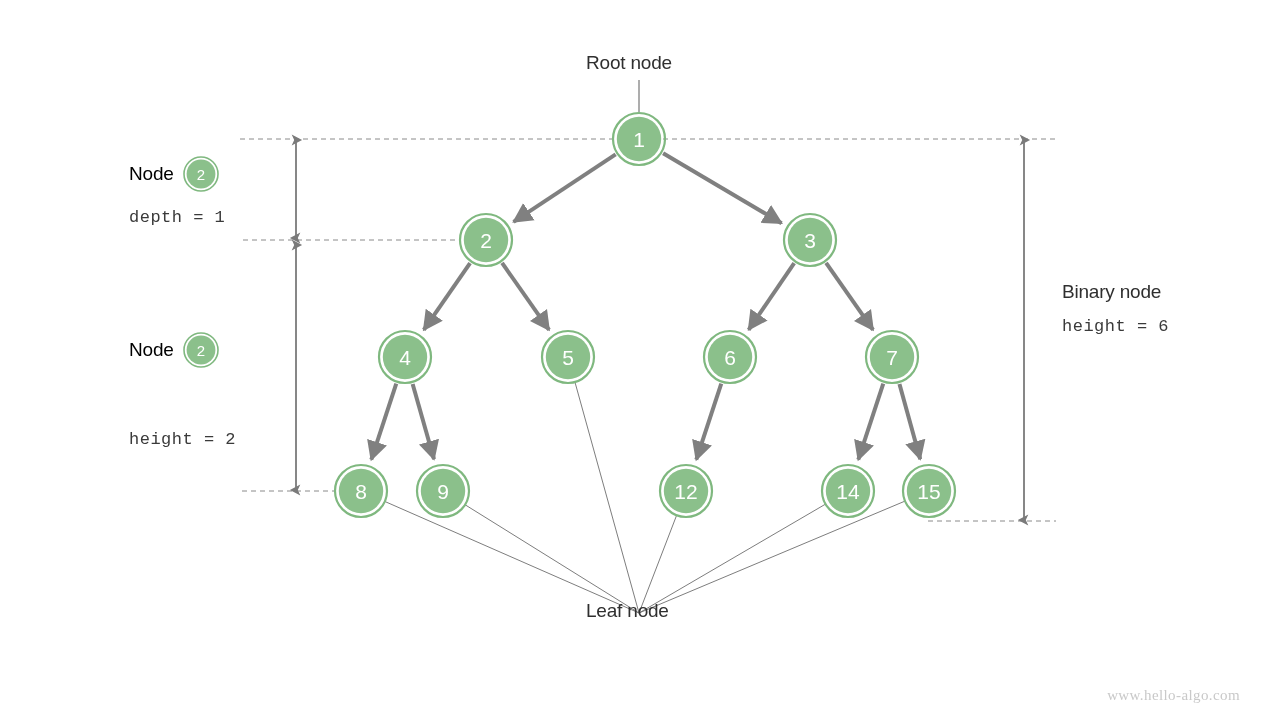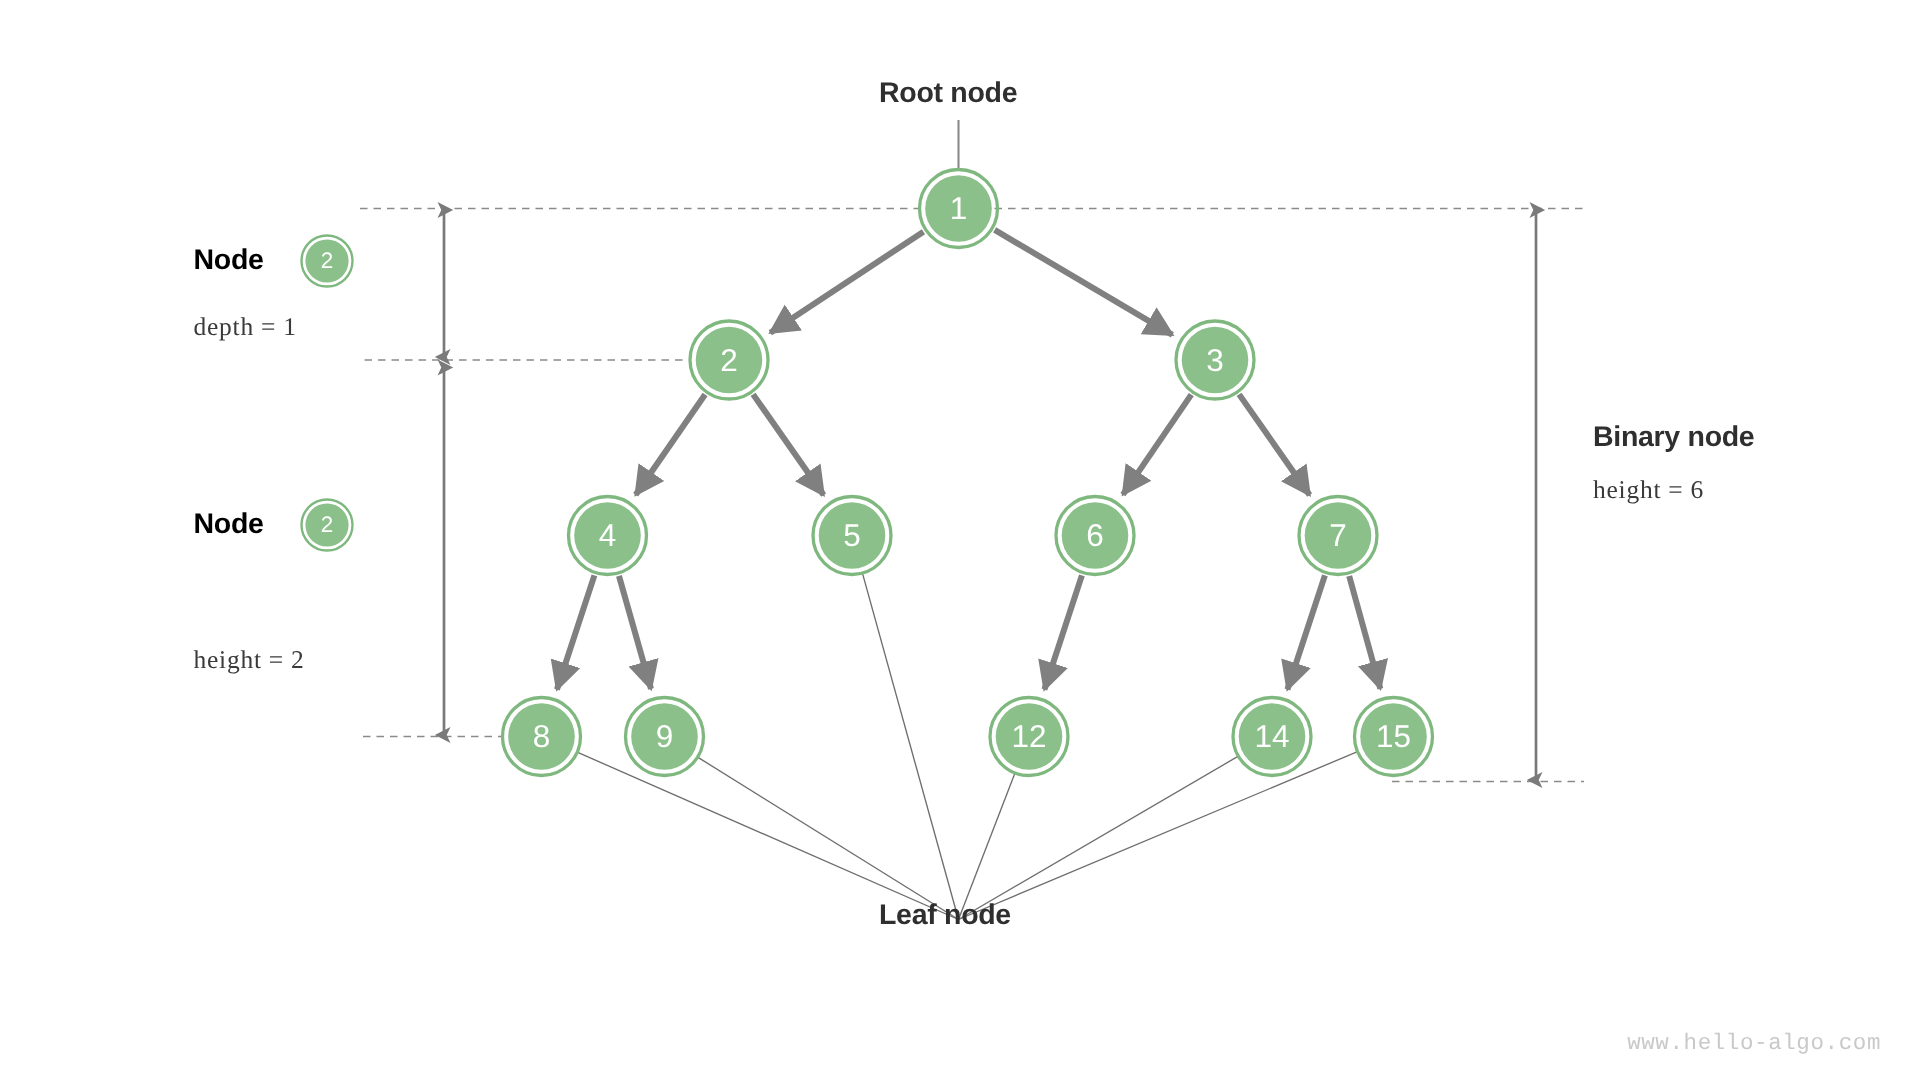--- a/index.html
+++ b/index.html
@@ -19,54 +19,54 @@
     top: 0; left: 0;
     width: 1280px;
     height: 720px;
   }
   .lbl {
     position: absolute;
     white-space: nowrap;
     color: #2f2f2f;
   }
   .lbl-bold {
-    font-weight: bold;
+    font-weight: normal;
     font-size: 19px;
     letter-spacing: -0.2px;
   }
   .lbl-mono {
-    font-family: Liberation Serif, serif;
+    font-family: Liberation Mono, monospace;
     font-size: 17px;
     color: #3a3a3a;
     letter-spacing: 0.5px;
   }
   .watermark {
     position: absolute;
-    right: 26px;
+    right: 40px;
     bottom: 16px;
-    font-family: Liberation Mono, monospace;
+    font-family: Liberation Serif, serif;
     font-size: 15px;
     color: #c9c9c9;
     letter-spacing: 0.4px;
   }
   .node-text {
     font-family: "Liberation Sans", sans-serif;
     font-size: 21px;
     fill: #ffffff;
   }
   .node-text-small {
     font-family: "Liberation Sans", sans-serif;
     font-size: 15px;
     fill: #ffffff;
   }
   .callout-row {
     position: absolute;
     display: flex;
     align-items: center;
-    gap: 23px;
+    gap: 8px;
     justify-content: center;
   }
   .badge {
     width: 38px;
     height: 38px;
     position: relative;
   }
 </style>
 </head>
 <body>

